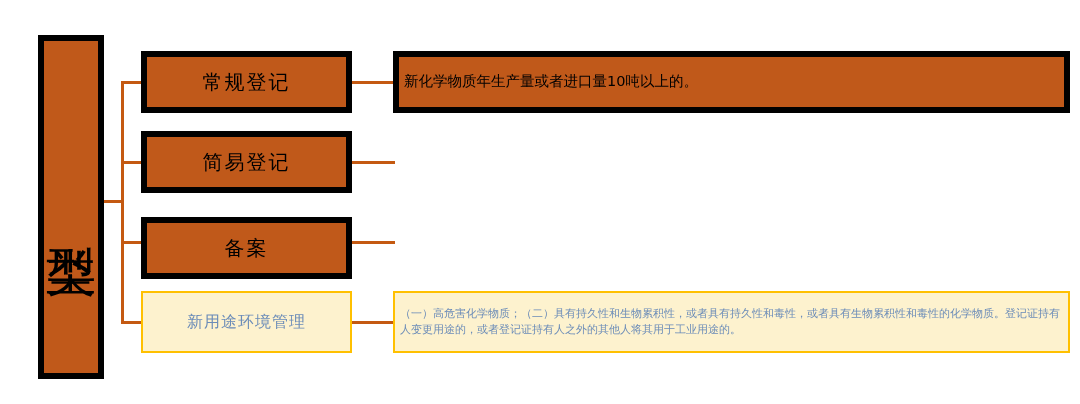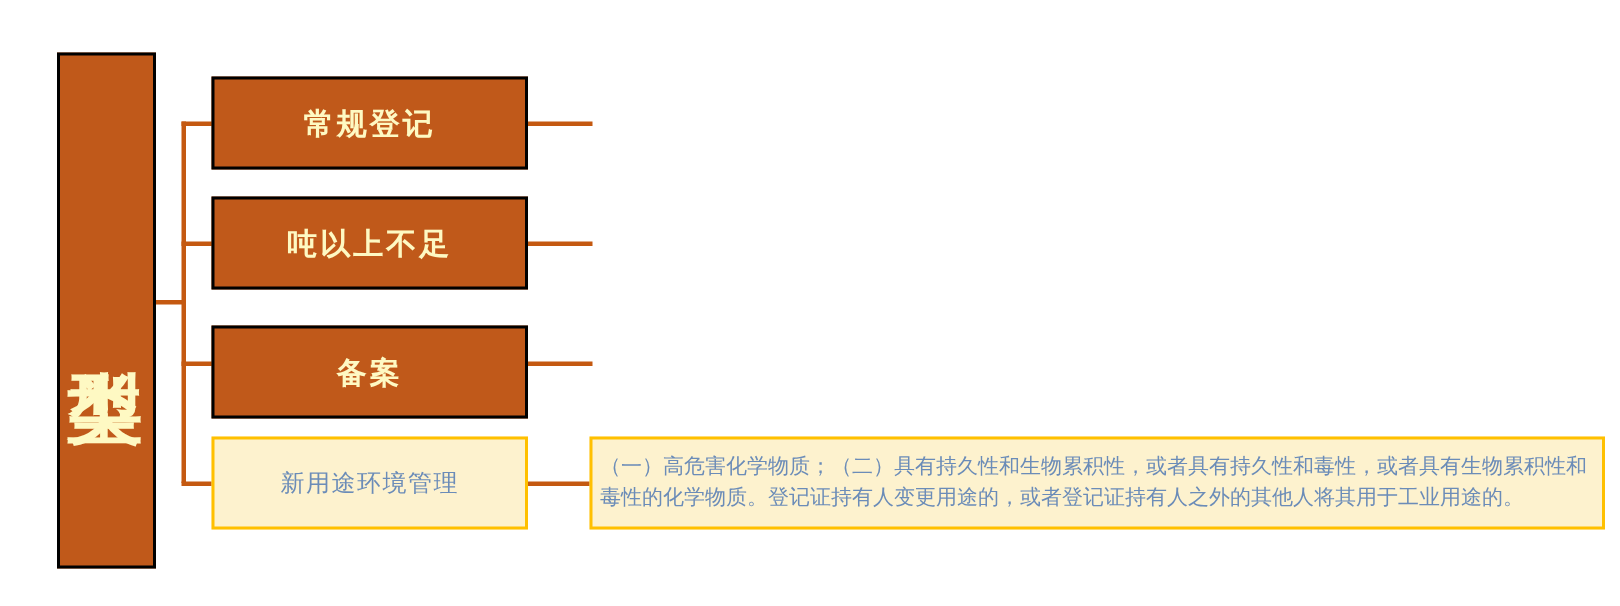--- a/index.html
+++ b/index.html
@@ -28,23 +28,22 @@
 
   
   .box {
     position: absolute;
     box-sizing: border-box;
     display: flex;
     align-items: center;
   }
   .box-orange {
     background: #C0591A;
-    border: 2px solid #000000;
-    color: #fef9c3;
-    font-weight: bold;
+    border: 6px solid #000000;
+    color: #000000;
   }
   .box-cream {
     background: #FDF2CE;
     border: 2px solid #FFC000;
     color: #6B8CB8;
   }
 
   
   #root-node {
     left: 38px;
@@ -88,21 +87,21 @@
     width: 677px;
     padding: 2px 4px 2px 5px;
   }
   .desc-text {
     font-size: 14.5px;
     line-height: 1.45;
     width: 100%;
     font-family: "DejaVu Sans", "Liberation Sans", sans-serif;
   }
   .desc-box.box-cream .desc-text {
-    font-size: 14px;
+    font-size: 11px;
     line-height: 1.5;
   }
 
   
   .row-1 { top: 51px;  height: 62px; }
   .row-2 { top: 131px; height: 62px; }
   .row-3 { top: 217px; height: 62px; }
   .row-4 { top: 291px; height: 62px; }
 </style>
 </head>
@@ -124,23 +123,26 @@
   <div class="conn conn-h" style="left:351px; top:241px; width:44px;"></div>
   <div class="conn conn-h" style="left:351px; top:321px; width:44px;"></div>
 
   <div class="box box-orange" id="root-node">
     <span class="root-label">类型</span>
   </div>
 
   <div class="box box-orange cat-box row-1">
     <span class="cat-label">常规登记</span>
   </div>
+  <div class="box box-orange desc-box row-1">
+    <span class="desc-text">新化学物质年生产量或者进口量10吨以上的。</span>
+  </div>
 
   <div class="box box-orange cat-box row-2">
-    <span class="cat-label">吨以上不足</span>
+    <span class="cat-label">简易登记</span>
   </div>
 
   <div class="box box-orange cat-box row-3">
     <span class="cat-label">备案</span>
   </div>
 
   <div class="box box-cream cat-box row-4">
     <span class="cat-label">新用途环境管理</span>
   </div>
   <div class="box box-cream desc-box row-4">

